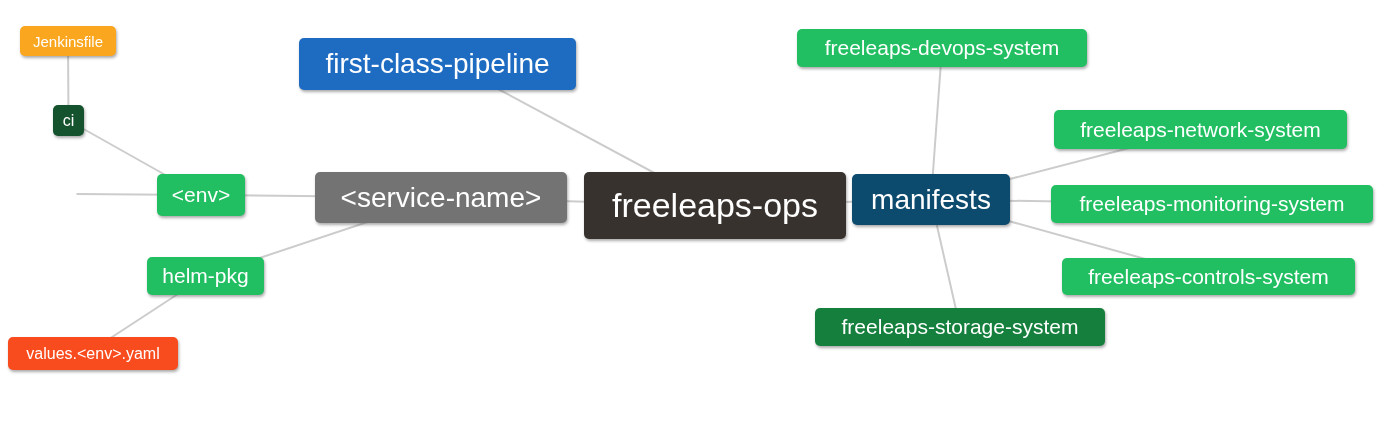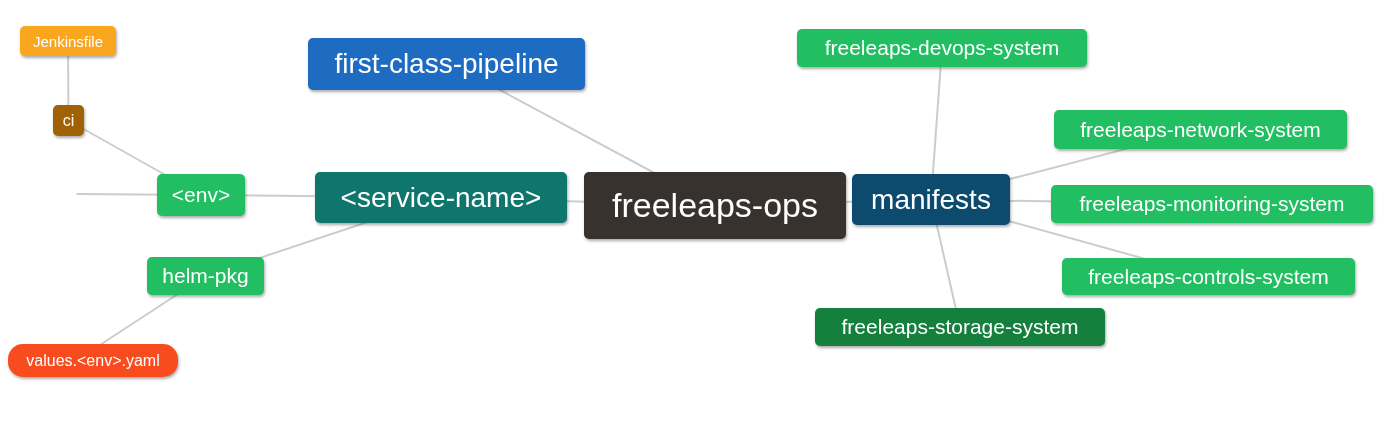--- a/index.html
+++ b/index.html
@@ -37,26 +37,26 @@
       <line x1="441" y1="197.5" x2="715" y2="205.5" stroke="#cccccc" stroke-width="2"></line>
       <line x1="715" y1="205.5" x2="931" y2="199.5" stroke="#cccccc" stroke-width="2"></line>
       <line x1="931" y1="199.5" x2="942" y2="48" stroke="#cccccc" stroke-width="2"></line>
       <line x1="931" y1="199.5" x2="1200.5" y2="129.5" stroke="#cccccc" stroke-width="2"></line>
       <line x1="931" y1="199.5" x2="1212" y2="204" stroke="#cccccc" stroke-width="2"></line>
       <line x1="931" y1="199.5" x2="1208.5" y2="276.5" stroke="#cccccc" stroke-width="2"></line>
       <line x1="931" y1="199.5" x2="960" y2="327" stroke="#cccccc" stroke-width="2"></line>
     </svg>
 
   <div class="node lvl-4" style="left: 20px; top: 26px; width: 96px; height: 30px; background: rgb(250, 166, 30);">Jenkinsfile</div>
-  <div class="node lvl-3" style="left: 53px; top: 105px; width: 31px; height: 31px; background: #a16207;">ci</div>
+  <div class="node lvl-3" style="left: 53px; top: 105px; width: 31px; height: 31px; background: #14532d;">ci</div>
   <div class="node lvl-2" style="left: 157px; top: 174px; width: 88px; height: 42px; background: rgb(33, 191, 98);">&lt;env&gt;</div>
   <div class="node lvl-2" style="left: 147px; top: 257px; width: 117px; height: 38px; background: rgb(33, 191, 98);">helm-pkg</div>
-  <div class="node lvl-3" style="left: 8px; top: 344px; width: 170px; height: 33px; background: rgb(248, 76, 30); border-radius: 15px;">values.&lt;env&gt;.yaml</div>
-  <div class="node lvl-1" style="left: 308px; top: 38px; width: 277px; height: 52px; background: rgb(30, 107, 194);">first-class-pipeline</div>
-  <div class="node lvl-1" style="left: 315px; top: 172px; width: 252px; height: 51px; background: #0f766e;">&lt;service-name&gt;</div>
+  <div class="node lvl-3" style="left: 8px; top: 337px; width: 170px; height: 33px; background: rgb(248, 76, 30);">values.&lt;env&gt;.yaml</div>
+  <div class="node lvl-1" style="left: 299px; top: 38px; width: 277px; height: 52px; background: rgb(30, 107, 194);">first-class-pipeline</div>
+  <div class="node lvl-1" style="left: 315px; top: 172px; width: 252px; height: 51px; background: #737373;">&lt;service-name&gt;</div>
   <div class="node lvl-root" style="left: 584px; top: 172px; width: 262px; height: 67px; background: rgb(56, 50, 46);">freeleaps-ops</div>
   <div class="node lvl-1" style="left: 852px; top: 174px; width: 158px; height: 51px; background: #0c4a6e;">manifests</div>
   <div class="node lvl-2" style="left: 797px; top: 29px; width: 290px; height: 38px; background: rgb(33, 191, 98);">freeleaps-devops-system</div>
   <div class="node lvl-2" style="left: 1054px; top: 110px; width: 293px; height: 39px; background: rgb(33, 191, 98);">freeleaps-network-system</div>
   <div class="node lvl-2" style="left: 1051px; top: 185px; width: 322px; height: 38px; background: rgb(33, 191, 98);">freeleaps-monitoring-system</div>
   <div class="node lvl-2" style="left: 1062px; top: 258px; width: 293px; height: 37px; background: rgb(33, 191, 98); text-align: center;">freeleaps-controls-system</div>
   <div class="node lvl-2" style="left: 815px; top: 308px; width: 290px; height: 38px; background: #15803d;">freeleaps-storage-system</div>
 </div>
 
 </body></html>

